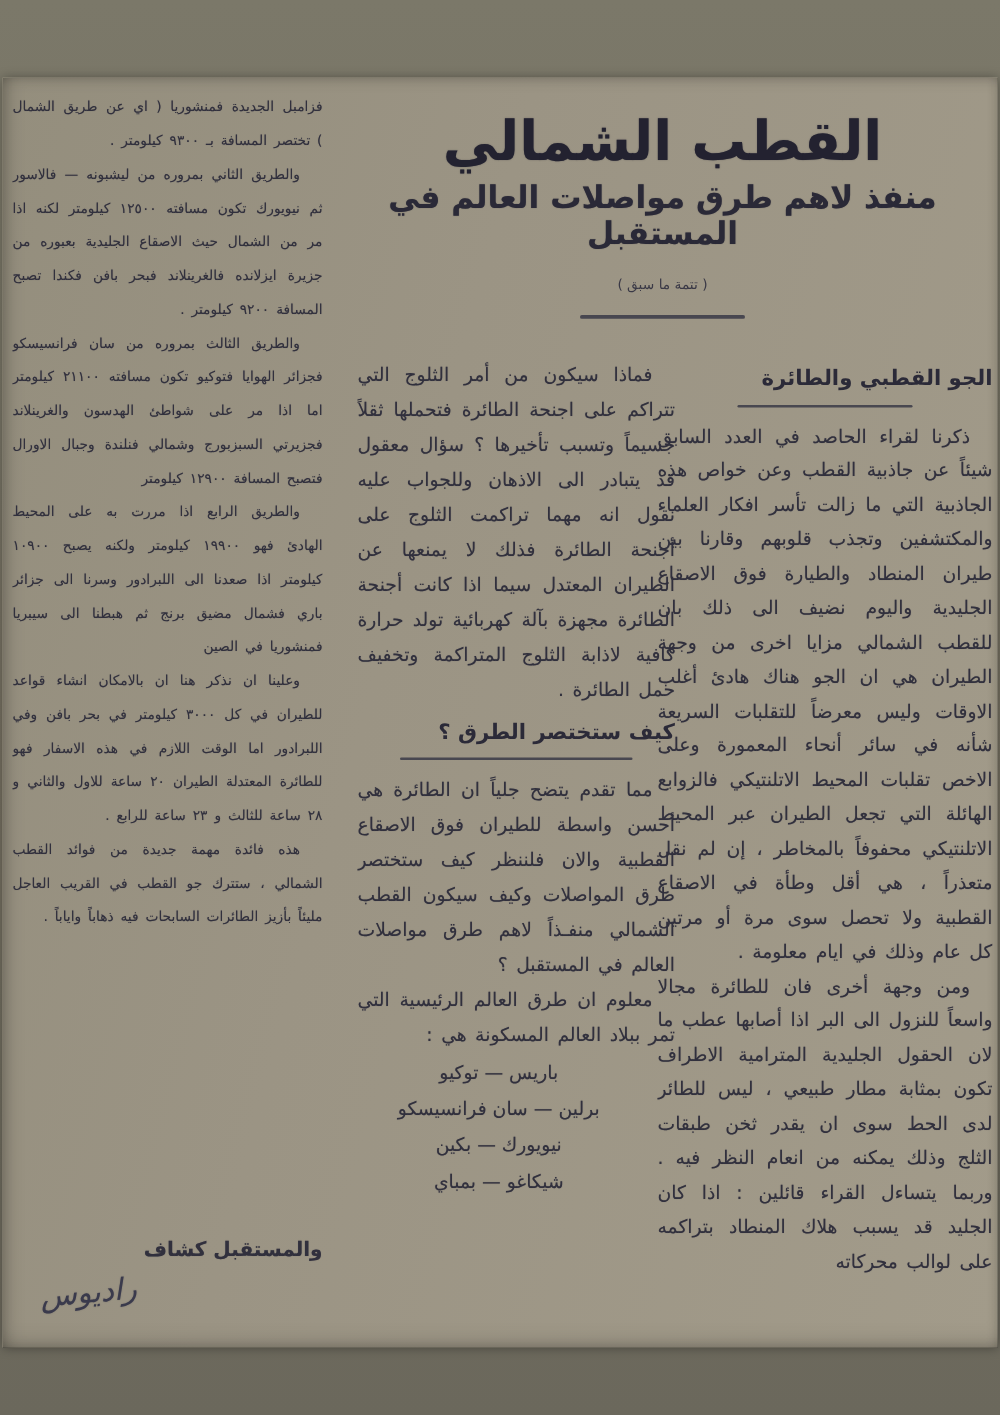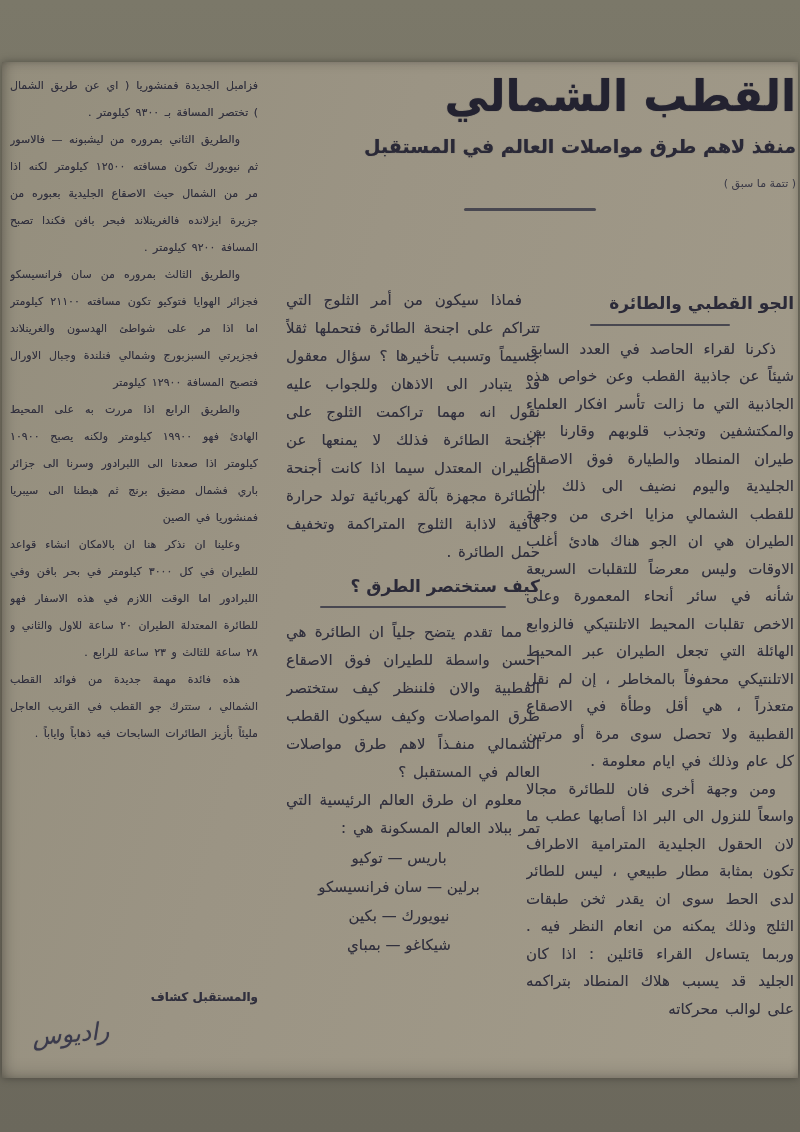--- a/index.html
+++ b/index.html
@@ -13,27 +13,27 @@
     position:absolute;left:2px;top:62px;width:796px;height:1016px;
     background:linear-gradient(105deg,#948e7d 0%,#9b9484 40%,#a29b8a 100%);
     box-shadow:0 0 8px rgba(0,0,0,.35),
       inset 10px 0 16px -10px rgba(0,0,0,.35),
       inset -4px 0 10px -6px rgba(0,0,0,.2),
       inset 0 -12px 20px -14px rgba(0,0,0,.35),
       inset 0 8px 14px -10px rgba(0,0,0,.25);
     color:#31303d;
     direction:rtl;
   }
-  .title-block{position:absolute;left:262px;top:4px;width:532px;text-align:right;}
+  .title-block{position:absolute;left:262px;top:22px;width:532px;text-align:center;}
   .article-title{
     font-size:44px;font-weight:bold;line-height:1.35;color:#232230;
     text-shadow:0 0 1px rgba(30,30,45,.55);
   }
   .article-subtitle{
-    margin-top:10px;font-size:19px;font-weight:bold;color:#2a2937;
+    font-size:25px;font-weight:bold;color:#2a2937;
     text-shadow:0 0 .8px rgba(30,30,45,.5);
   }
   .continuation-note{margin-top:20px;font-size:11px;color:#3a3946;}
   .title-divider{
     margin:18px auto 0 auto;width:132px;height:3px;background:#3a3946;
     border-radius:2px;opacity:.85;
   }
   .col{position:absolute;overflow:hidden;}
   .col-left{left:8px;top:10px;width:248px;height:918px;font-size:11px;line-height:27px;}
   .col-middle{left:264px;top:224px;width:254px;height:792px;font-size:15px;line-height:28px;margin-left:20px;}
@@ -47,21 +47,21 @@
     text-align:right;font-size:17px;font-weight:bold;color:#2b2a38;
     margin:2px 0 6px 0;
   }
   .heading-divider{height:2px;background:#3a3946;margin:0 auto 10px auto;opacity:.85;border-radius:1px;}
   .hd-right{width:140px;}
   .hd-middle{width:186px;}
   .routes{margin:2px 0;}
   .route{text-align:center;padding-right:28px;line-height:29px;text-shadow:0 0 .6px rgba(40,40,60,.45);}
   .closing-line{
     position:absolute;left:8px;top:928px;width:240px;text-align:right;
-    padding-left:8px;font-size:12px;font-weight:bold;
+    padding-left:8px;font-size:16px;font-weight:bold;
     text-shadow:0 0 .6px rgba(40,40,60,.45);
   }
   .signature{
     position:absolute;left:30px;top:958px;font-size:24px;font-style:italic;
     transform:rotate(-5deg);color:#3a3a4c;letter-spacing:0;
     text-shadow:0 0 1px rgba(40,40,60,.4);
   }
   .mid-heading-wrap{margin-top:6px;}
 </style>
 </head>

